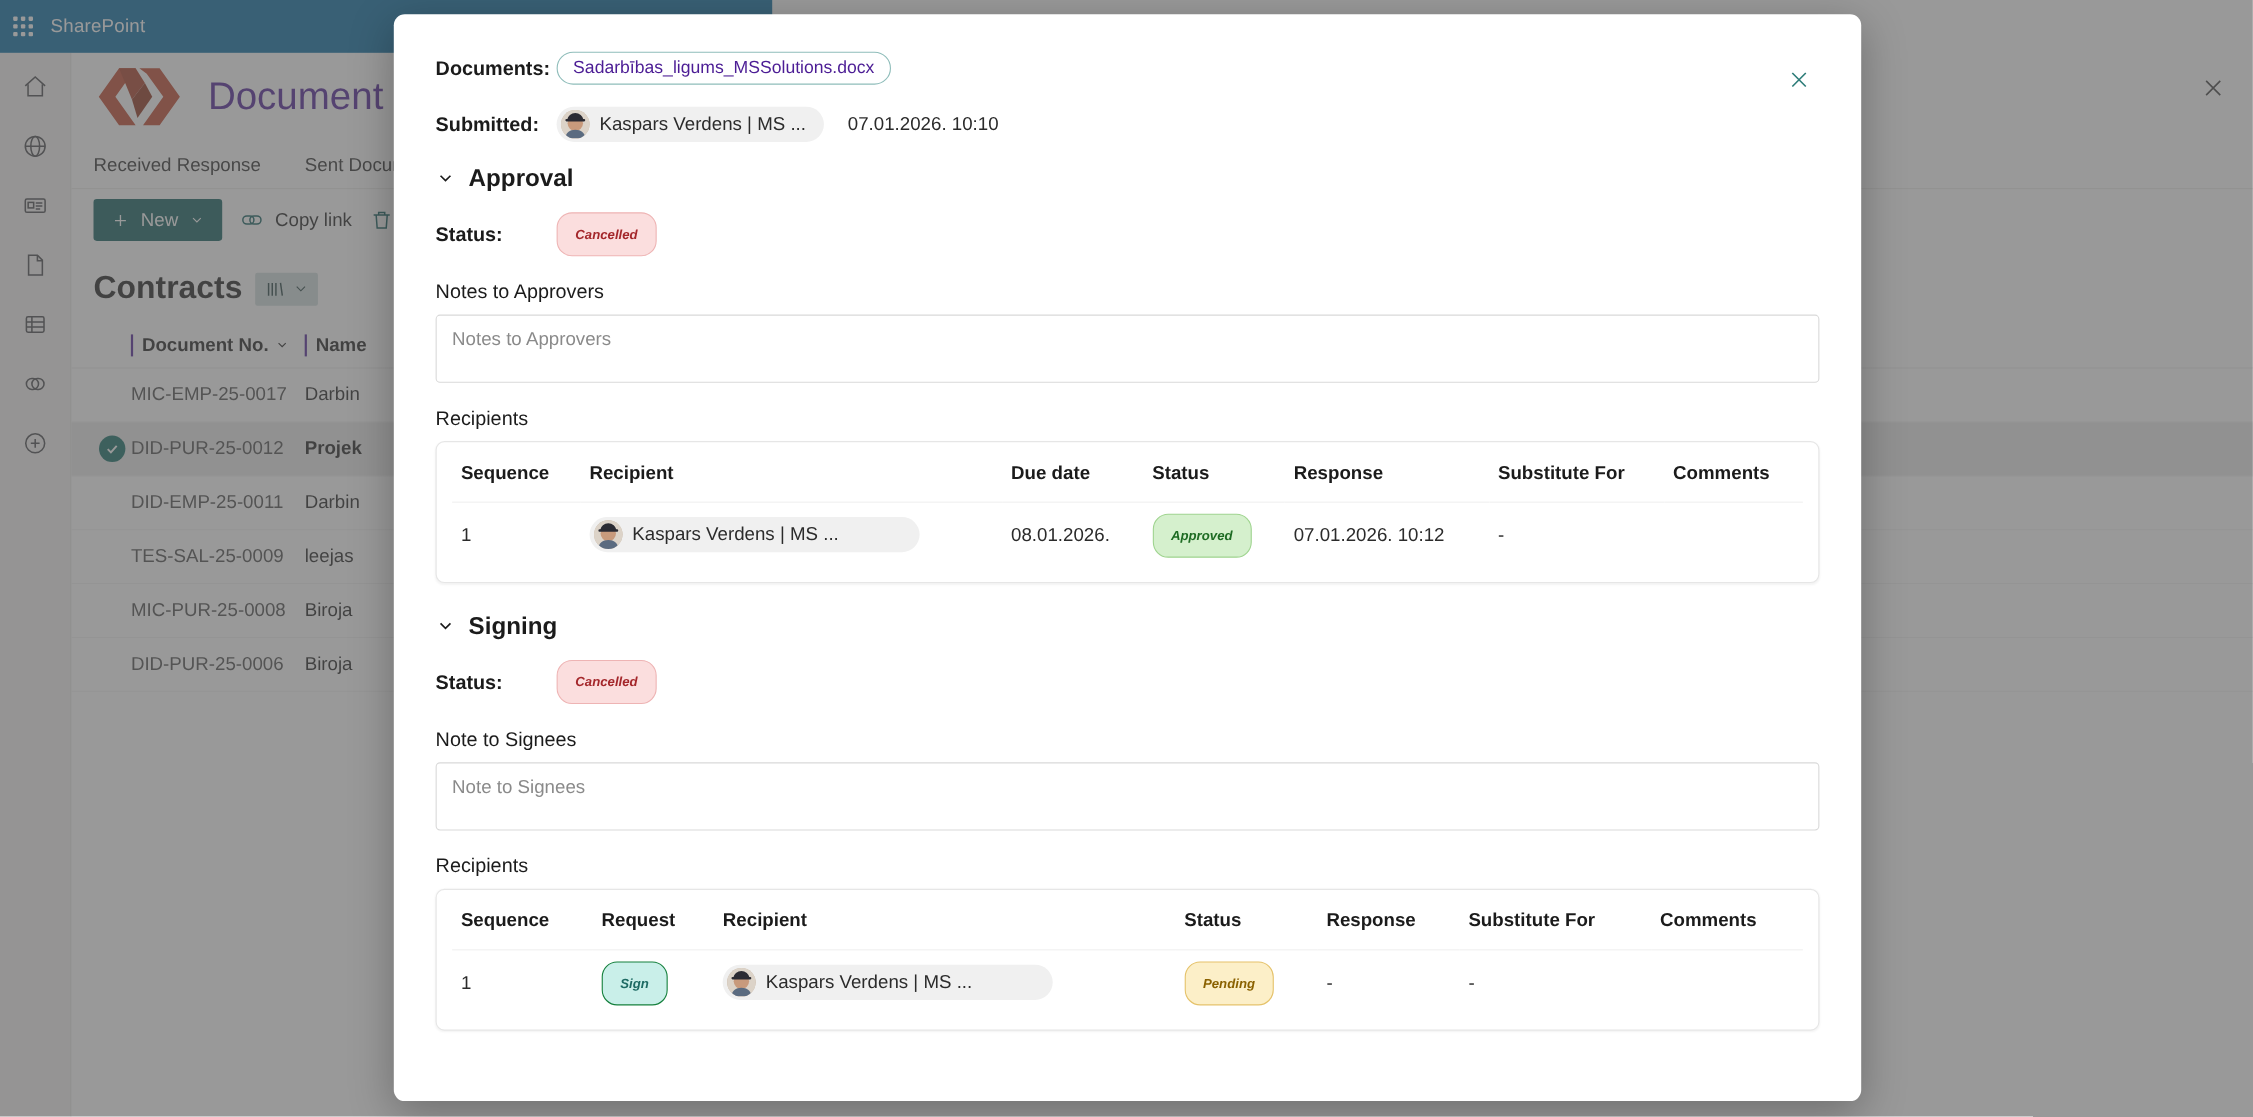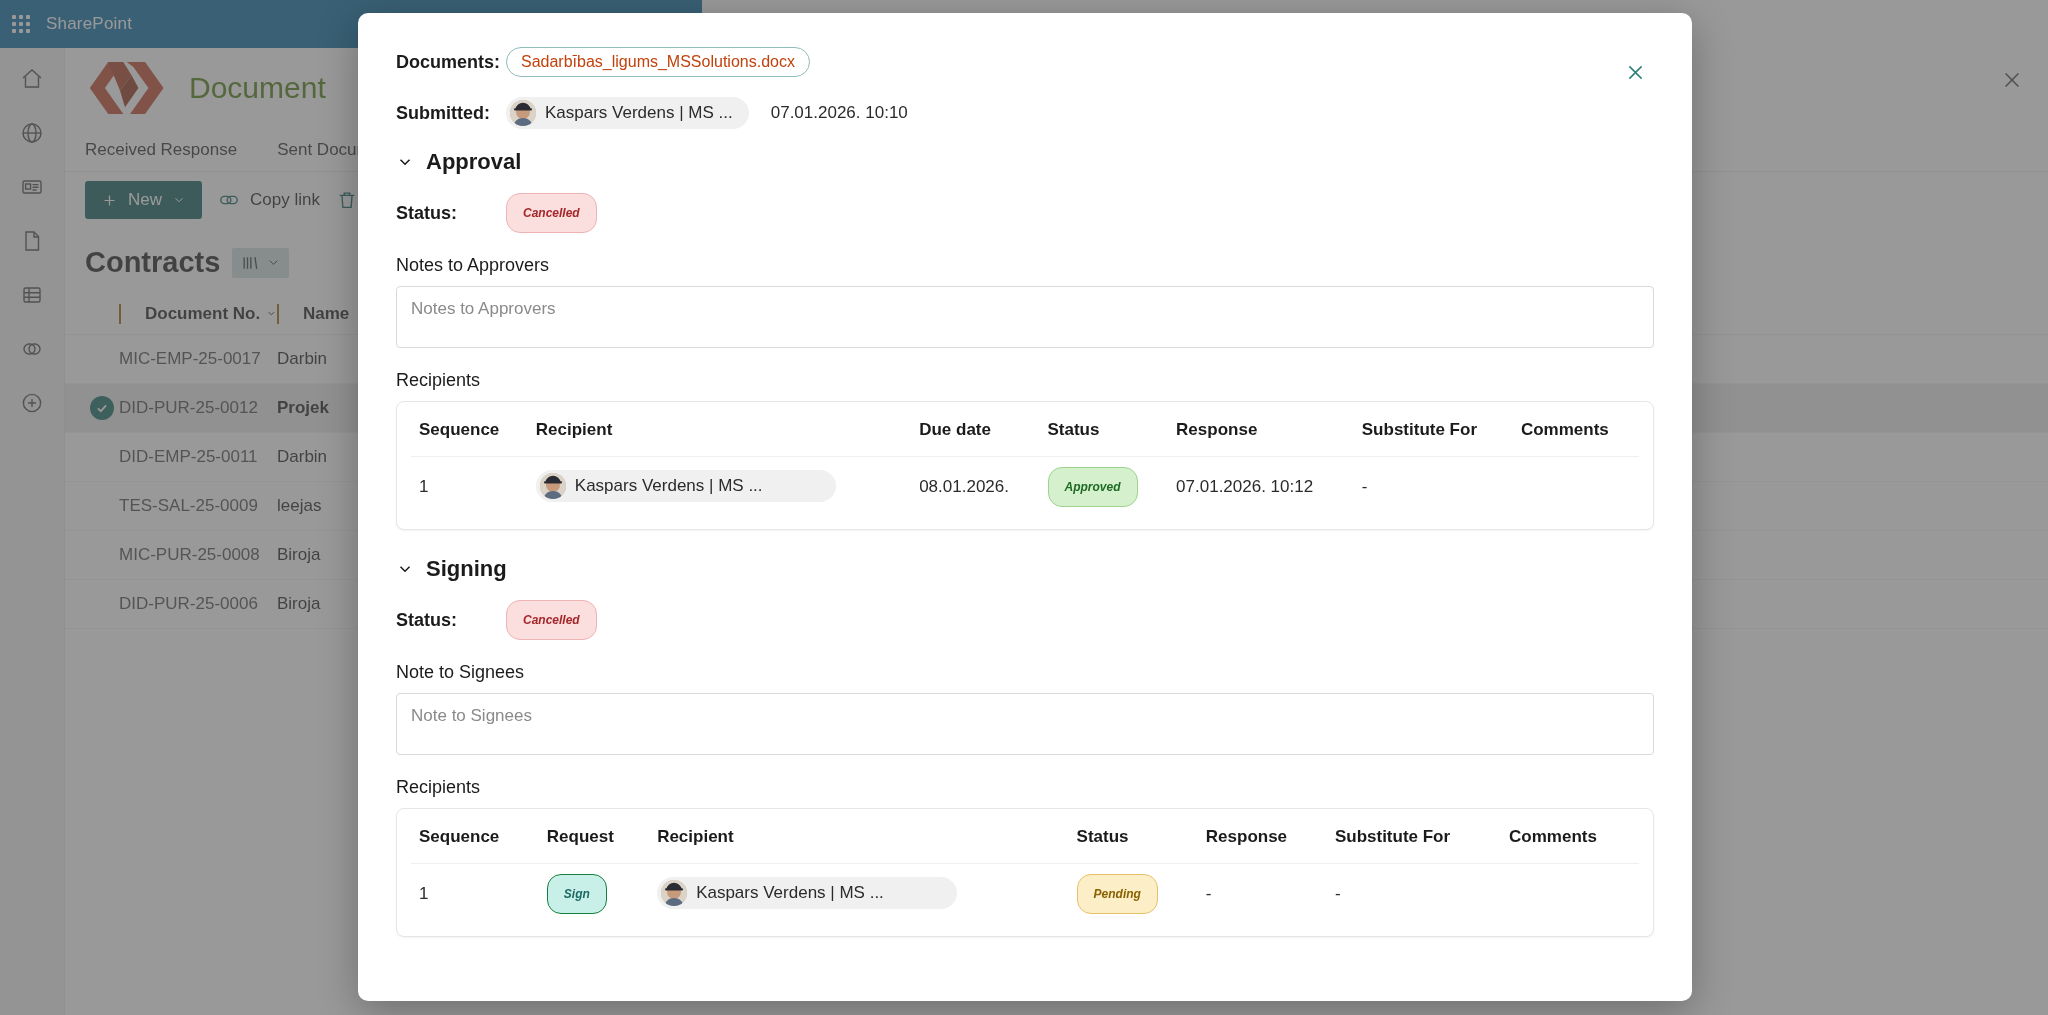--- a/index.html
+++ b/index.html
@@ -29,21 +29,21 @@
     background:#f3f2f1; border-right:1px solid #e6e4e2;
     display:flex; flex-direction:column; align-items:center; padding-top:14px; gap:20px;
   }
   .rail-ic { width:42px; height:34px; display:flex; align-items:center; justify-content:center; color:#46464a; }
   .rail-ic svg { width:24px; height:24px; display:block; }
 
   .sp-page { position:absolute; top:48px; left:65px; right:0; bottom:0; background:#ffffff; }
   .sp-header { height:80px; display:flex; align-items:center; gap:22px; padding-left:18px; }
   .sp-logo { width:84px; height:62px; position:relative; }
   .sp-logo svg { width:100%; height:100%; display:block; }
-  .sp-sitetitle { font-size:30px; color:#4d7c0f; font-weight:400; white-space:nowrap; }
+  .sp-sitetitle { font-size:35px; color:#4c1d95; font-weight:400; white-space:nowrap; }
 
   .sp-tabs { height:44px; display:flex; align-items:center; gap:40px; padding-left:20px;
              border-bottom:1px solid #eceae8; font-size:17px; color:#2b2b2b; }
   .sp-tab { white-space:nowrap; }
 
   .sp-cmdbar { height:56px; display:flex; align-items:center; gap:16px; padding-left:20px; }
   .cmd-new { background:#0f5e5e; color:#fff; height:38px; padding:0 16px; border-radius:3px;
              display:flex; align-items:center; gap:10px; font-size:17px; white-space:nowrap; }
   .cmd-item { display:flex; align-items:center; gap:10px; font-size:17px; color:#1b1b1b;
               white-space:nowrap; }
@@ -51,21 +51,21 @@
   .cmd-ic svg { width:100%; height:100%; }
 
   .sp-listtitle { display:flex; align-items:center; gap:12px; padding:18px 0 14px 20px; }
   .sp-listtitle h2 { font-size:29px; font-weight:600; color:#1b1b1b; }
   .viewpill { background:#cfdcdc; height:30px; display:flex; align-items:center; gap:6px;
               padding:0 8px; border-radius:2px; color:#23403f; }
   .viewpill svg { width:20px; height:20px; }
 
   .sp-thead { display:flex; align-items:center; height:42px; padding-left:20px;
               border-bottom:1px solid #ececec; font-size:17px; color:#1b1b1b; font-weight:600; }
-  .sp-th { display:flex; align-items:center; gap:6px; border-left:2px solid #a16207; padding-left:24px; white-space:nowrap; }
+  .sp-th { display:flex; align-items:center; gap:6px; border-left:2px solid #4c1d95; padding-left:8px; white-space:nowrap; }
   .sp-th.c1 { width:158px; }
   .sp-th.c2 { width:330px; }
   .chev { width:13px; height:13px; }
 
   .sp-row { display:flex; align-items:center; height:49px; padding-left:20px;
             border-bottom:1px solid #f2f2f2; font-size:17px; color:#2b2b2b; }
   .sp-row.sel { background:#e9e9e9; }
   .sp-check { width:34px; display:flex; align-items:center; justify-content:center; }
   .sp-check .dot { width:24px; height:24px; border-radius:50%; background:#0f6a62;
                    display:flex; align-items:center; justify-content:center; }
@@ -96,21 +96,21 @@
   .modal-close { position:absolute; top:44px; right:42px; width:30px; height:30px;
                  display:flex; align-items:center; justify-content:center; color:#2e7d79; }
   .modal-close svg { width:21px; height:21px; }
 
   .modal-title { font-size:32px; font-weight:700; color:#1b1b1b; margin-bottom:26px; }
 
   .kv { display:flex; align-items:center; margin-bottom:20px; }
   .kv-label { font-size:18px; font-weight:700; color:#1b1b1b; width:110px; flex:0 0 110px; }
   .doc-chip {
     border:1px solid #8fbdba; border-radius:16px; height:30px; padding:0 14px;
-    display:inline-flex; align-items:center; font-size:16px; color:#c2410c; background:#fff;
+    display:inline-flex; align-items:center; font-size:16px; color:#4c1d95; background:#fff;
     white-space:nowrap;
   }
   .person-chip {
     background:#f0f0f0; border-radius:16px; height:32px; padding:0 16px 0 4px;
     display:inline-flex; align-items:center; gap:9px; font-size:17px; color:#2b2b2b;
     min-width:210px;
   }
   .avatar { width:26px; height:26px; border-radius:50%; overflow:hidden; flex:0 0 26px; position:relative; background:#c9b9a8; }
   .avatar svg { width:100%; height:100%; display:block; }
   .ts { font-size:17px; color:#2b2b2b; margin-left:22px; white-space:nowrap; }

